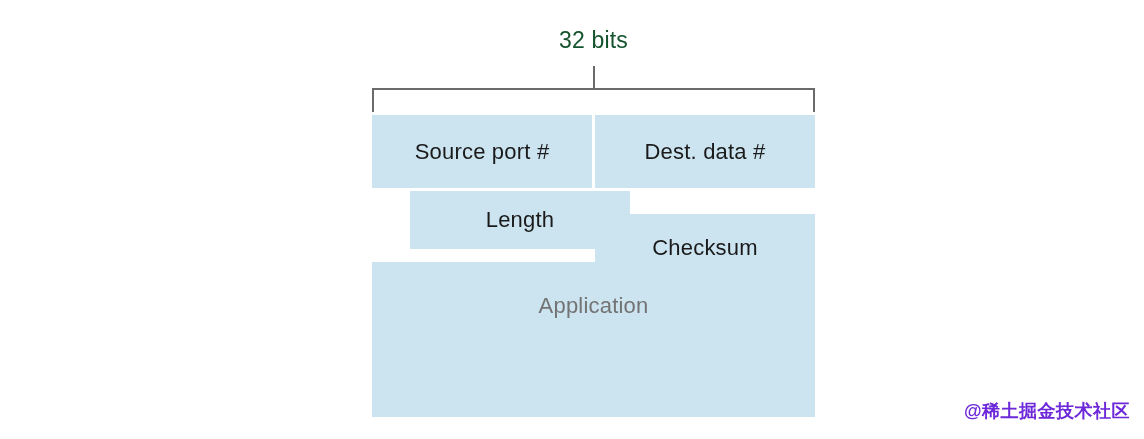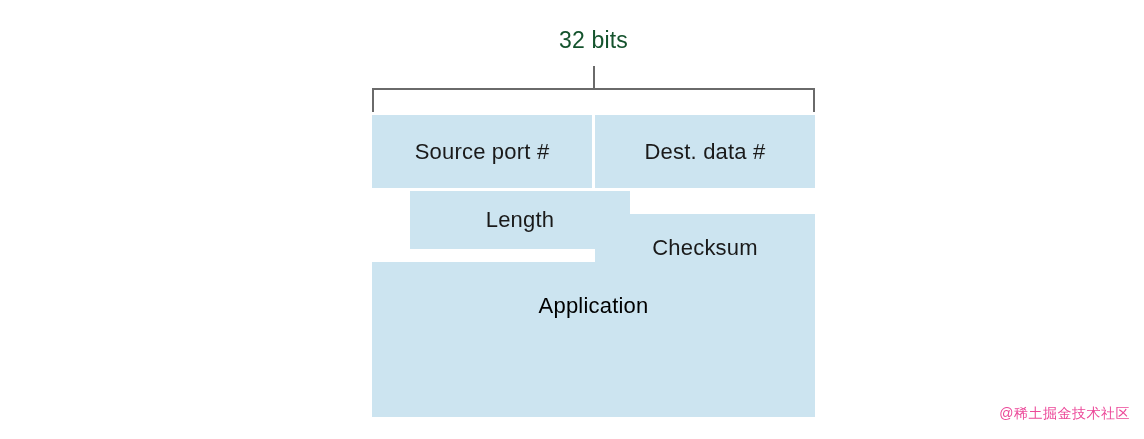--- a/index.html
+++ b/index.html
@@ -93,33 +93,34 @@
     width: 443px;
     height: 155px;
     align-items: flex-start;
     padding-top: 26px;
   }
   .payload-text {
     width: 100%;
     text-align: center;
     font-size: 22px;
     line-height: 35px;
-    color: #000000;
+    color: #737373;
   }
   .payload-text div { white-space: nowrap; }
 
   
   .watermark {
     position: absolute;
     right: 14px;
     bottom: 16px;
-    font-size: 14px;
-    color: #ec4899;
+    font-size: 18px;
+    color: #6d28d9;
     letter-spacing: 0.5px;
     white-space: nowrap;
+    font-weight: bold;
   }
 </style>
 </head>
 <body>
 
 <div id="canvas">
 
   <div class="width-label">32 bits</div>
 
   <div class="bracket-stem"></div>

